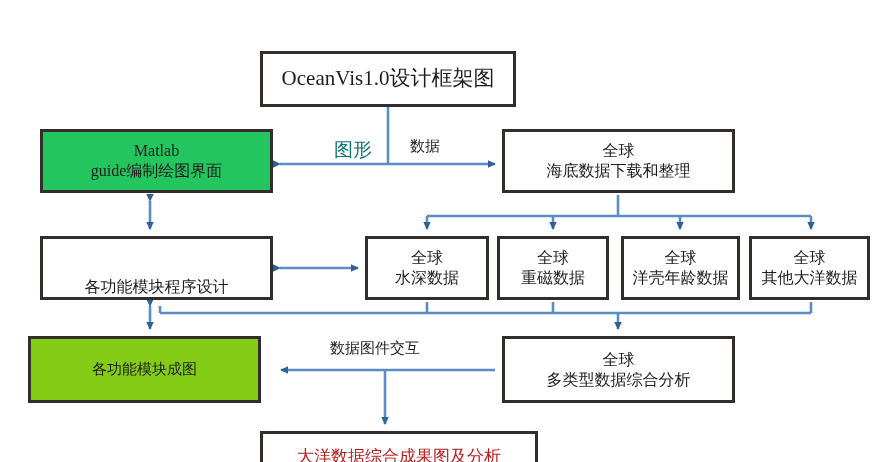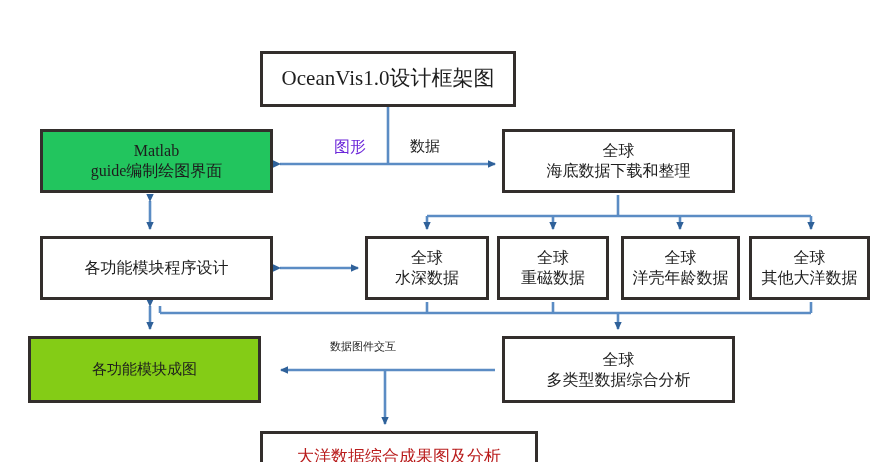--- a/index.html
+++ b/index.html
@@ -83,21 +83,21 @@
   <div class="node" style="left: 40px; top: 93px; width: 233px; height: 64px; font-size: 16px; border-color: rgb(51, 46, 44); background: #22c55e; color: rgb(29, 29, 29);">
     <span class="txt">Matlab
 guide编制绘图界面</span>
   </div>
 
   <div class="node" style="left: 502px; top: 93px; width: 233px; height: 64px; font-size: 16px; border-color: rgb(51, 46, 44); background: rgb(255, 255, 255); color: rgb(29, 29, 29);">
     <span class="txt">全球
 海底数据下载和整理</span>
   </div>
 
-  <div class="node" style="left: 40px; top: 200px; width: 233px; height: 64px; font-size: 16px; border-color: rgb(51, 46, 44); background: rgb(255, 255, 255); color: rgb(29, 29, 29);">
+  <div class="node" style="left: 40px; top: 200px; width: 233px; height: 64px; font-size: 16px; border-color: rgb(51, 46, 44); background: rgb(255, 255, 255); color: rgb(29, 29, 29); align-items: flex-end;">
     <span class="txt">各功能模块程序设计</span>
   </div>
 
   <div class="node" style="left: 365px; top: 200px; width: 124px; height: 64px; font-size: 16px; border-color: rgb(51, 46, 44); background: rgb(255, 255, 255); color: rgb(29, 29, 29);">
     <span class="txt">全球
 水深数据</span>
   </div>
 
   <div class="node" style="left: 497px; top: 200px; width: 112px; height: 64px; font-size: 16px; border-color: rgb(51, 46, 44); background: rgb(255, 255, 255); color: rgb(29, 29, 29);">
     <span class="txt">全球
@@ -120,23 +120,23 @@
 
   <div class="node" style="left: 502px; top: 300px; width: 233px; height: 67px; font-size: 16px; border-color: rgb(51, 46, 44); background: rgb(255, 255, 255); color: rgb(29, 29, 29);">
     <span class="txt">全球
 多类型数据综合分析</span>
   </div>
 
   <div class="node" style="left: 260px; top: 395px; width: 278px; height: 53px; font-size: 17px; border-color: rgb(51, 46, 44); background: rgb(255, 255, 255); color: #b91c1c;">
     <span class="txt">大洋数据综合成果图及分析</span>
   </div>
 
-  <div class="edge-label" style="left: 334px; top: 101px; font-size: 16px; color: #6d28d9;">
+  <div class="edge-label" style="left: 334px; top: 101px; font-size: 19px; color: #0f766e;">
     <span>图形</span>
   </div>
   <div class="edge-label" style="left: 410px; top: 101px; font-size: 15px; color: rgb(29, 29, 29);">
     <span>数据</span>
   </div>
-  <div class="edge-label" style="left: 330px; top: 303px; font-size: 11px; color: rgb(29, 29, 29);">
+  <div class="edge-label" style="left: 330px; top: 303px; font-size: 15px; color: rgb(29, 29, 29);">
     <span>数据图件交互</span>
   </div>
 
 </div>
 
 </body></html>

